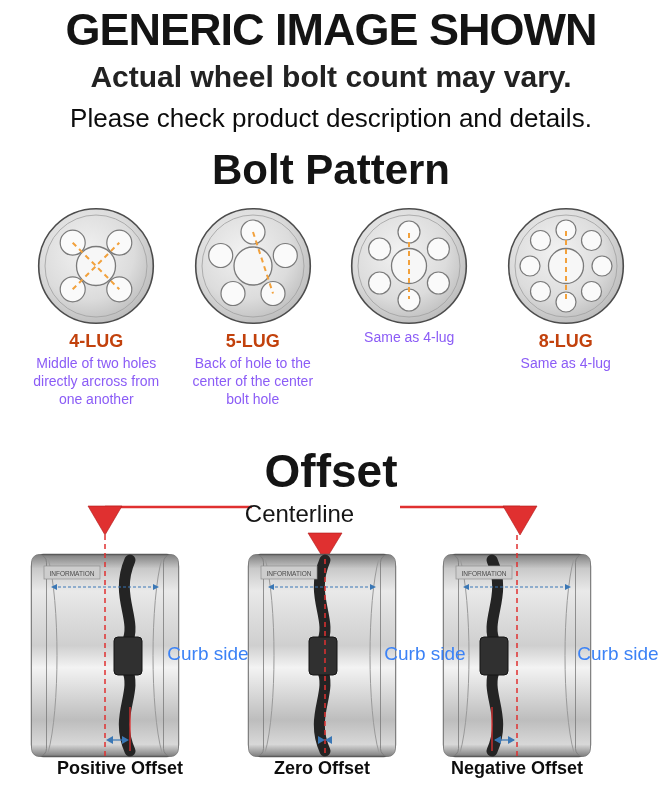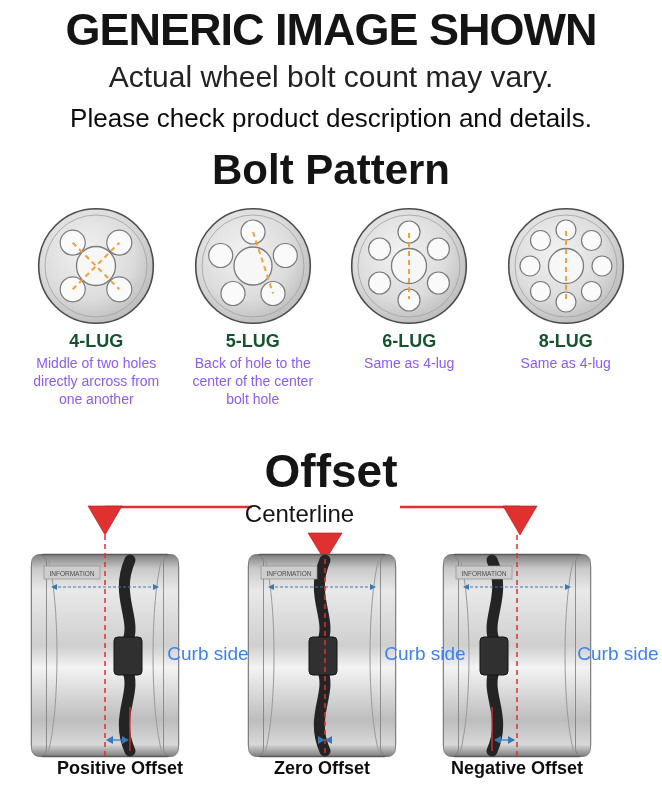--- a/index.html
+++ b/index.html
@@ -1,25 +1,25 @@
 <!DOCTYPE html>
 <html><head>
 <meta charset="utf-8">
 <style>
   *{margin:0;padding:0;box-sizing:border-box}
   html,body{width:662px;height:800px;background:#ffffff;overflow:hidden}
   body{position:relative;font-family:"Liberation Sans",sans-serif;color:#111}
   .abs{position:absolute;left:0;right:0;text-align:center}
   .title{top:4px;font-size:45px;font-weight:800;letter-spacing:-1px;color:#141414}
-  .sub1{top:60px;font-size:30px;font-weight:400;color:#222}
+  .sub1{top:60px;font-size:30px;font-weight:700;color:#222}
   .sub2{top:103px;font-size:26px;font-weight:400;color:#0c0c0c}
   .bp-heading{top:146px;font-size:42px;font-weight:800;color:#141414}
   .lug-row{position:absolute;top:206px;left:18px;width:626px;display:flex}
   .lug-col{width:25%;text-align:center}
-  .lug-label{font-size:18px;font-weight:700;margin-top:5px;color:#14532d}
+  .lug-label{font-size:18px;font-weight:700;margin-top:5px;color:#c2410c}
   .lug-desc{font-size:14px;line-height:1.28;margin:3px auto 0;width:132px;color:#8b5cf6}
   .offset-heading{top:444px;font-size:46px;font-weight:800;color:#141414}
   .offset-area{position:absolute;top:495px;left:0;width:599px;height:305px}
   .offset-svg{position:absolute;top:0;left:0}
   .centerline-label{position:absolute;top:5px;left:0;right:0;text-align:center;font-size:24px;font-weight:500;color:#151515}
   .curb{position:absolute;font-size:19px;color:#3b82f6;width:84px;text-align:center;top:148px}
   .curb1{left:166px}.curb2{left:383px}.curb3{left:576px}
   .off-label{position:absolute;top:263px;font-size:18px;font-weight:700;width:170px;text-align:center;color:#0d0d0d}
   .off1{left:35px}.off2{left:237px}.off3{left:432px}
   svg{display:block}
@@ -95,21 +95,20 @@
       <circle cx="60" cy="60" r="51" fill="none" stroke="#9f9f9f" stroke-width="0.8"></circle>
       <circle cx="60" cy="26" r="11" fill="#fafafa" stroke="#7a7a7a" stroke-width="1.2"></circle>
       <circle cx="89.4" cy="43" r="11" fill="#fafafa" stroke="#7a7a7a" stroke-width="1.2"></circle>
       <circle cx="89.4" cy="77" r="11" fill="#fafafa" stroke="#7a7a7a" stroke-width="1.2"></circle>
       <circle cx="60" cy="94" r="11" fill="#fafafa" stroke="#7a7a7a" stroke-width="1.2"></circle>
       <circle cx="30.6" cy="77" r="11" fill="#fafafa" stroke="#7a7a7a" stroke-width="1.2"></circle>
       <circle cx="30.6" cy="43" r="11" fill="#fafafa" stroke="#7a7a7a" stroke-width="1.2"></circle>
       <circle cx="60" cy="60" r="17.5" fill="#f7f7f7" stroke="#7a7a7a" stroke-width="1.3"></circle>
       <line x1="60" y1="27" x2="60" y2="93" stroke="#f2a13c" stroke-width="2" stroke-dasharray="5,4"></line>
     </svg>
-    <div class="lug-label">6-LUG</div>
     <div class="lug-desc">Same as 4-lug</div>
   </div>
 
   <div class="lug-col">
     <svg class="lug-svg" width="120" height="120">
       <circle cx="60" cy="60" r="57.3" fill="url(#wheelFace)" stroke="#4c4c4c" stroke-width="1.6"></circle>
       <circle cx="60" cy="60" r="51" fill="none" stroke="#9f9f9f" stroke-width="0.8"></circle>
       <circle cx="60" cy="24" r="10" fill="#fafafa" stroke="#7a7a7a" stroke-width="1.2"></circle>
       <circle cx="85.5" cy="34.5" r="10" fill="#fafafa" stroke="#7a7a7a" stroke-width="1.2"></circle>
       <circle cx="96" cy="60" r="10" fill="#fafafa" stroke="#7a7a7a" stroke-width="1.2"></circle>

